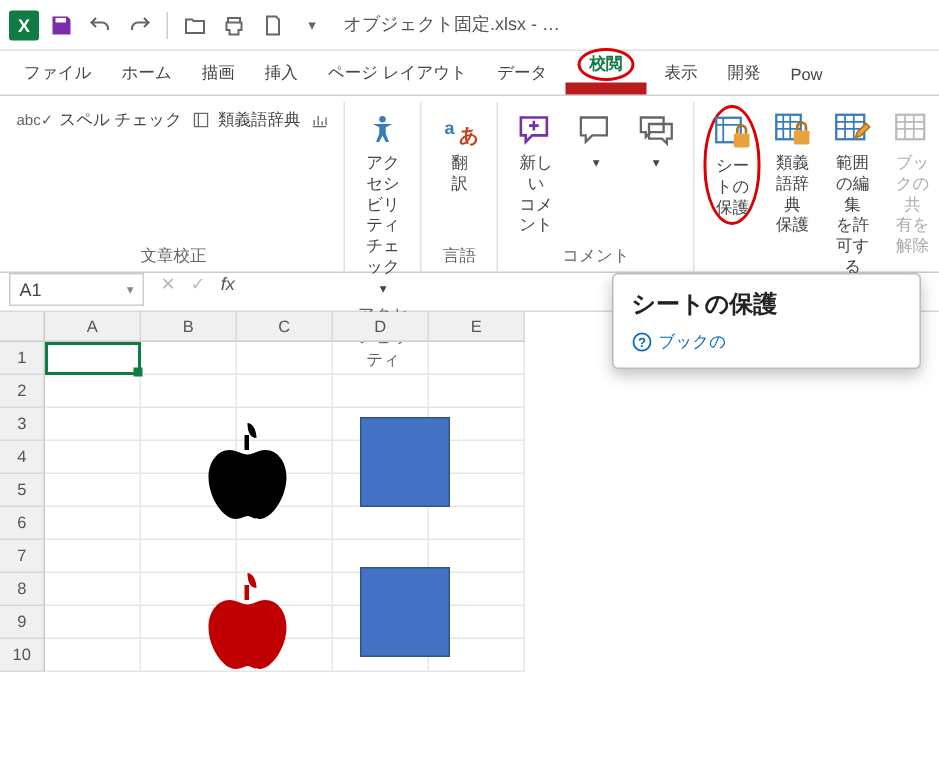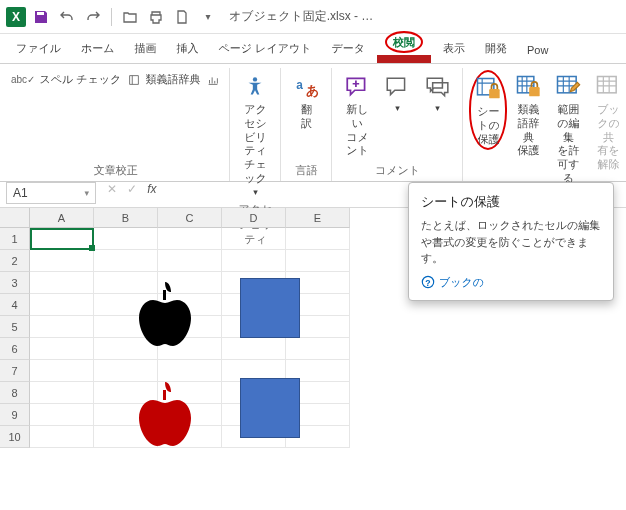--- a/index.html
+++ b/index.html
@@ -33,21 +33,21 @@
 .corner{position:absolute;left:0;top:0;width:30px;height:20px;background:#f0f0f0;border-right:1px solid #ccc;border-bottom:1px solid #ccc}
 .rows{position:relative}
 .row{display:flex;height:22px}
 .rowhdr{width:30px;background:#f0f0f0;border-right:1px solid #ccc;border-bottom:1px solid #d8d8d8;text-align:center;font-size:11px;color:#555;line-height:22px}
 .cell{width:64px;border-right:1px solid #e6e6e6;border-bottom:1px solid #e6e6e6}
 .sel{position:absolute;left:30px;top:0;width:64px;height:22px;border:2px solid #107c41;pointer-events:none}
 .sel::after{content:"";position:absolute;right:-3px;bottom:-3px;width:6px;height:6px;background:#107c41}
 .shape{position:absolute}
 .blue-sq{width:60px;height:60px;background:#4472c4;border:1px solid #2f528f}
 .tooltip{position:absolute;right:12px;top:182px;width:206px;background:#fff;border:1px solid #bbb;border-radius:4px;box-shadow:0 4px 10px rgba(0,0,0,.25);padding:10px 12px;font-size:11px;color:#444;z-index:10}
-.tooltip h4{font-size:13px;font-weight:normal;margin-bottom:6px;color:#222}
+.tooltip h4{font-size:16px;font-weight:bold;margin-bottom:6px;color:#222}
 .tooltip p{margin-bottom:8px;line-height:1.5}
 .tooltip .more{color:#0067c0;display:flex;align-items:center;gap:4px;cursor:pointer}
 svg{display:block}
 </style>
 </head>
 <body>
 
 <div class="titlebar">
   <span class="x-logo">X</span>
   <span class="ic">
@@ -354,21 +354,20 @@
         <path fill="#c00000" d="M18 22c-8 0-14 8-14 18 0 14 10 28 18 28 4 0 6-2 8-2s4 2 8 2c8 0 18-14 18-28 0-10-6-18-14-18-5 0-8 3-12 3s-7-3-12-3z"></path>
         <rect x="28" y="12" width="3" height="10" fill="#c00000"></rect>
       </svg>
     <div class="shape blue-sq" style="left:240px;top:50px"></div>
     <div class="shape blue-sq" style="left:240px;top:150px"></div>
   </div>
 </div>
 
 <div class="tooltip">
   <h4>シートの保護</h4>
-  <p>たとえば、ロックされたセルの編集や書式の変更を防ぐことができます。</p>
   <div class="more">
     <svg width="14" height="14" viewBox="0 0 16 16">
         <circle cx="8" cy="8" r="6.5" fill="none" stroke="#0067c0" stroke-width="1.3"></circle>
         <text x="8" y="12" text-anchor="middle" font-size="10" fill="#0067c0" font-weight="bold">?</text>
       </svg>
     <span>ブックの</span>
   </div>
 </div>
 
 </body></html>

